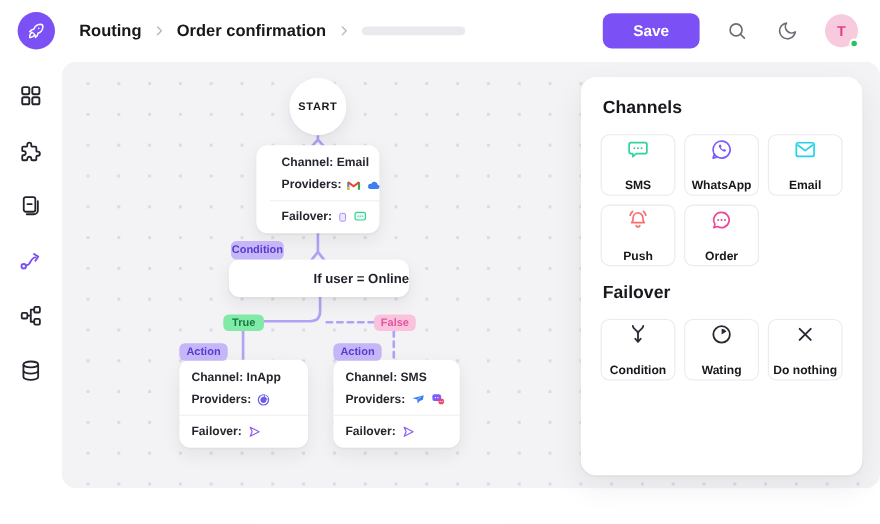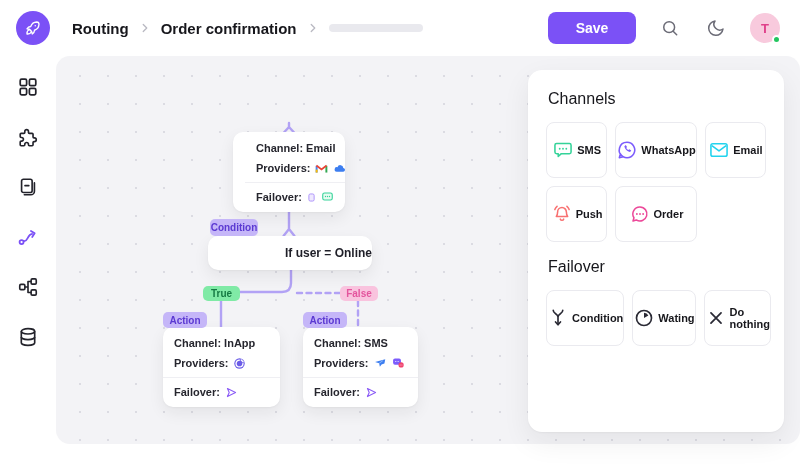--- a/index.html
+++ b/index.html
@@ -64,26 +64,26 @@
   .badge { position:absolute; display:flex; align-items:center; justify-content:center;
            font-size:10px; font-weight:700; border-radius:5px; z-index:3; cursor:default; }
   .badge.purple { background:#C5B6F8; color:#5B39D2; }
   .badge.green  { background:#80EAA6; color:#157A43; }
   .badge.pink   { background:#F9C3DE; color:#E4559E; }
 
   
   .panel { position:absolute; left:472px; top:14px; width:256px; height:362px; background:#fff;
            border-radius:14px; padding:18px; z-index:4;
            box-shadow:0 10px 28px rgba(23,23,35,.07), 0 1px 2px rgba(23,23,35,.04); }
-  .panel h2 { font-size:16px; font-weight:400; color:#17171C; margin:2px 0 14px 2px; }
+  .panel h2 { font-size:16px; font-weight:700; color:#17171C; margin:2px 0 14px 2px; }
   .panel h2.second { margin-top:16px; }
   .cards { display:grid; grid-template-columns:repeat(3, 1fr); gap:8px; }
   .card { height:56px; background:#fff; border:1px solid #EAEAEF; border-radius:8px;
-          display:flex; flex-direction:row; align-items:center; justify-content:center;
-          gap:3px; cursor:pointer; }
+          display:flex; flex-direction:column; align-items:center; justify-content:center;
+          gap:16px; cursor:pointer; }
   .card .lbl { font-size:11px; font-weight:600; color:#17171C; }
 </style>
 </head>
 <body>
 
 <div class="app">
 
   <header class="topbar">
     <div class="logo">
       <span style="display:flex">
@@ -196,20 +196,23 @@
       <g fill="none" stroke="#B2A2F5" stroke-width="2.4" stroke-linecap="round">
         <path d="M233 67v4M233 71l-5.5 6M233 71l5.5 6"></path>
         <path d="M233 150v23M233 173l-5.5 7M233 173l5.5 7"></path>
         <path d="M235 214v13q0 9-9 9h-42"></path>
         <path d="M165 245v26"></path>
         <path d="M241 237h43" stroke-dasharray="5 4.5"></path>
         <path d="M302 245v26" stroke-dasharray="5 4.5"></path>
       </g>
     </svg>
 
+    <div class="start-node">
+      <span>START</span>
+    </div>
 
     <div class="fnode" style="left:177px; top:76px; width:112px;padding-left:12px;">
       <div class="sec">
         <div class="row">
             <span>Channel: Email</span>
           </div>
         <div class="row">
           <span>Providers:</span>
           <span class="ic">
             <svg width="13" height="11" viewBox="0 0 24 20">

